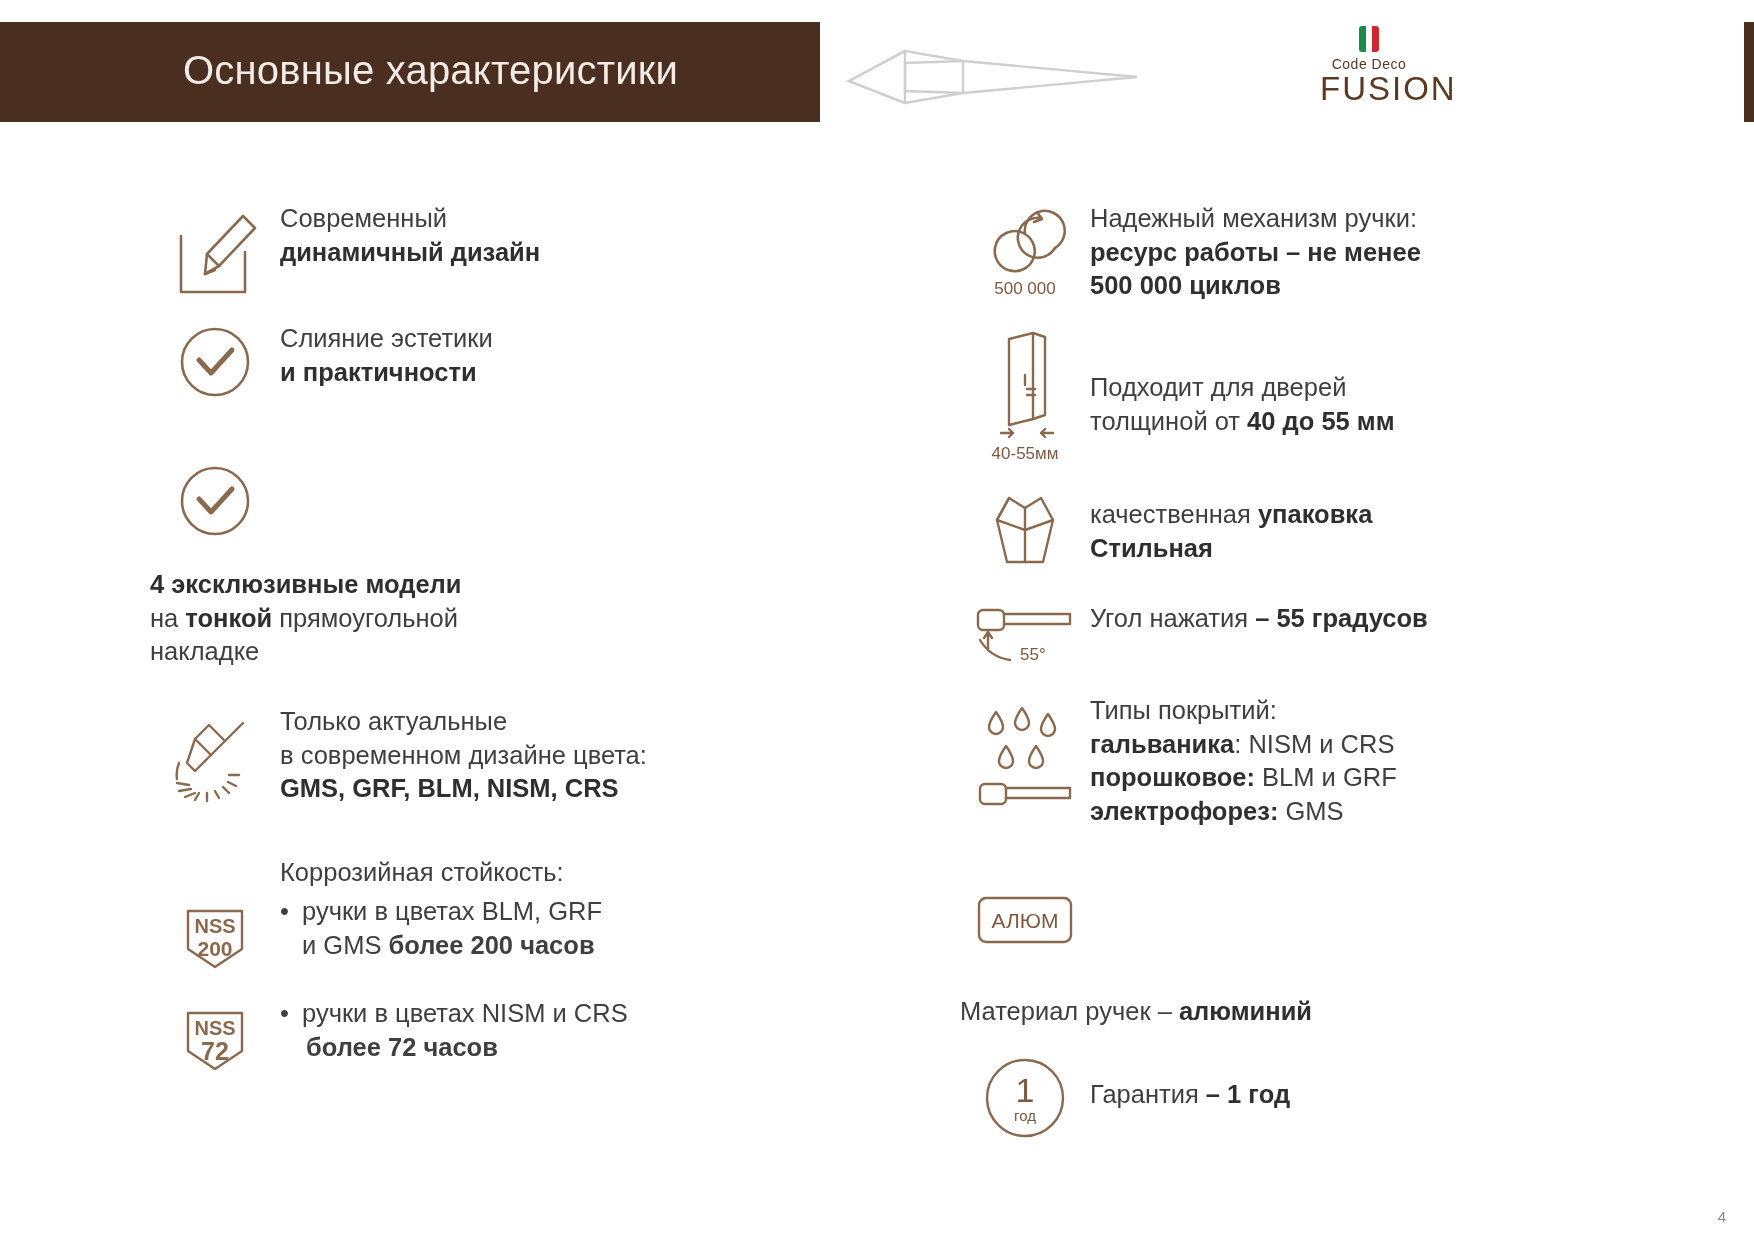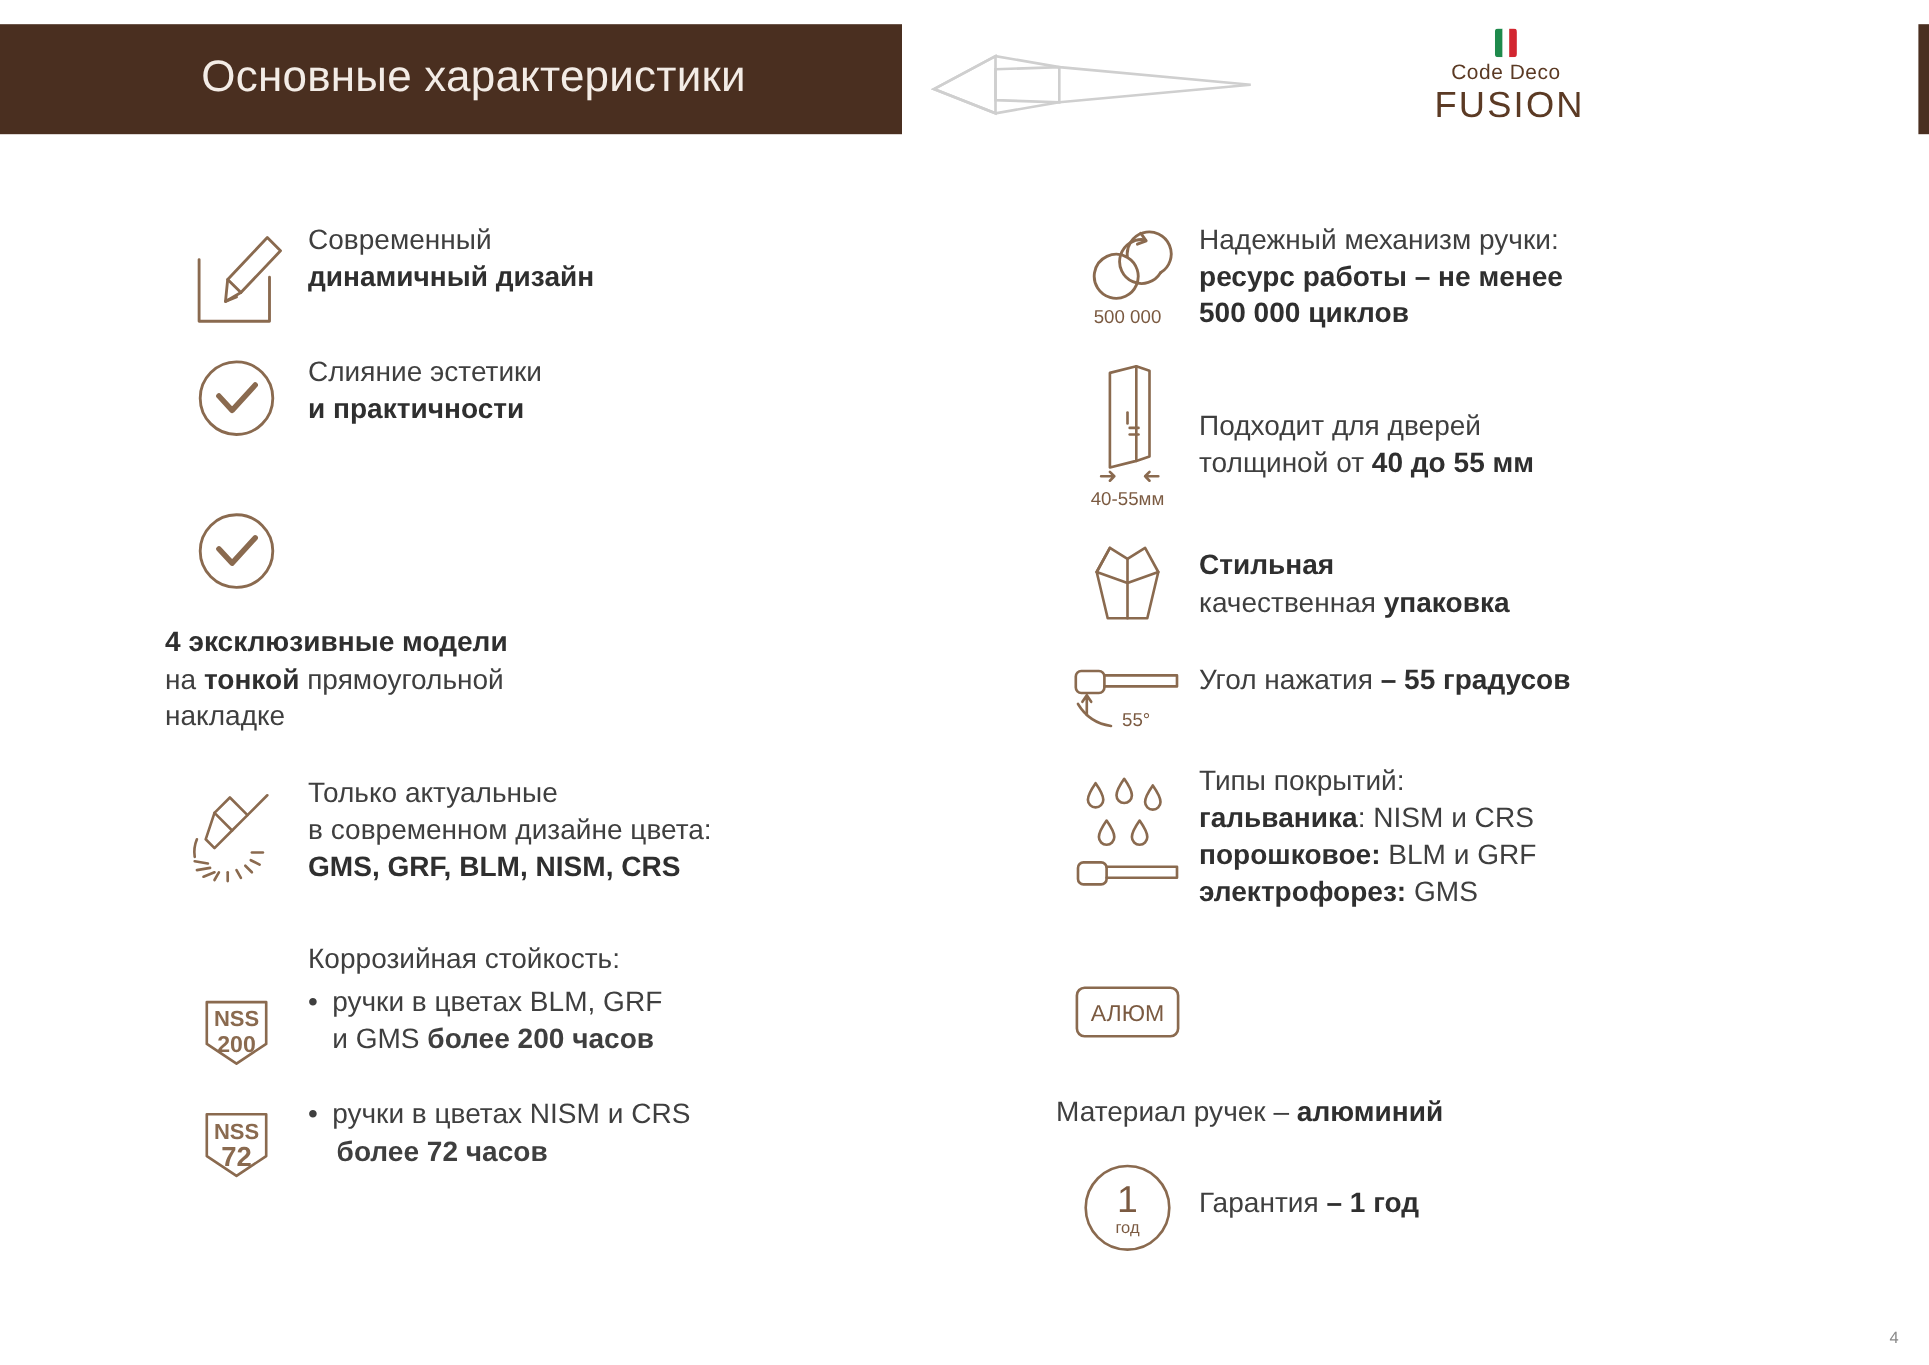--- a/index.html
+++ b/index.html
@@ -62,31 +62,32 @@
   .logo-flag {
     width: 20px;
     height: 26px;
     margin: 0 auto 4px auto;
     border-radius: 3px;
     overflow: hidden;
     display: flex;
   }
   .logo-flag i { flex: 1 1 auto; height: 100%; display: block; }
   .logo-code {
-    font-size: 19px;
+    font-size: 14px;
     color: #5b3a24;
     letter-spacing: 0.5px;
     font-family: "Liberation Sans", sans-serif;
   }
   .logo-fusion {
     font-size: 33px;
     color: #5b3a24;
     letter-spacing: 2px;
     margin-top: -2px;
     font-family: "Liberation Sans", sans-serif;
+    margin-left: 16px;
   }
 
   
   .col {
     position: absolute;
     top: 200px;
   }
   .col-left { left: 150px; width: 700px; }
   .col-right { left: 960px; width: 700px; }
 
@@ -339,22 +340,22 @@
         <g class="stroke" style="stroke-width:2.4">
           <path d="M22 32 L50 42 L78 32 L68 74 L32 74 Z"></path>
           <path d="M22 32 L34 10 L50 20 L50 42"></path>
           <path d="M78 32 L66 10 L50 20"></path>
           <path d="M34 10 L22 32"></path>
           <path d="M50 42 L50 74"></path>
         </g>
       </svg>
     </div>
     <div class="feature-text" style="padding-top:12px;">
+      <div><span>качественная </span><b>упаковка</b></div>
       <div><b>Стильная</b></div>
-      <div><span>качественная </span><b>упаковка</b></div>
     </div>
   </div>
 
   <div class="feature" style="margin-bottom:22px;">
     <div class="icon-box">
       <svg width="110" height="72" viewBox="0 0 110 72">
         <g class="stroke" style="stroke-width:2.4">
           <rect x="8" y="12" width="26" height="20" rx="5"></rect>
           <path d="M34 16 L100 16 L100 26 L34 26"></path>
           <path d="M18 34 L18 52 M18 34 L14 40 M18 34 L22 40"></path>

